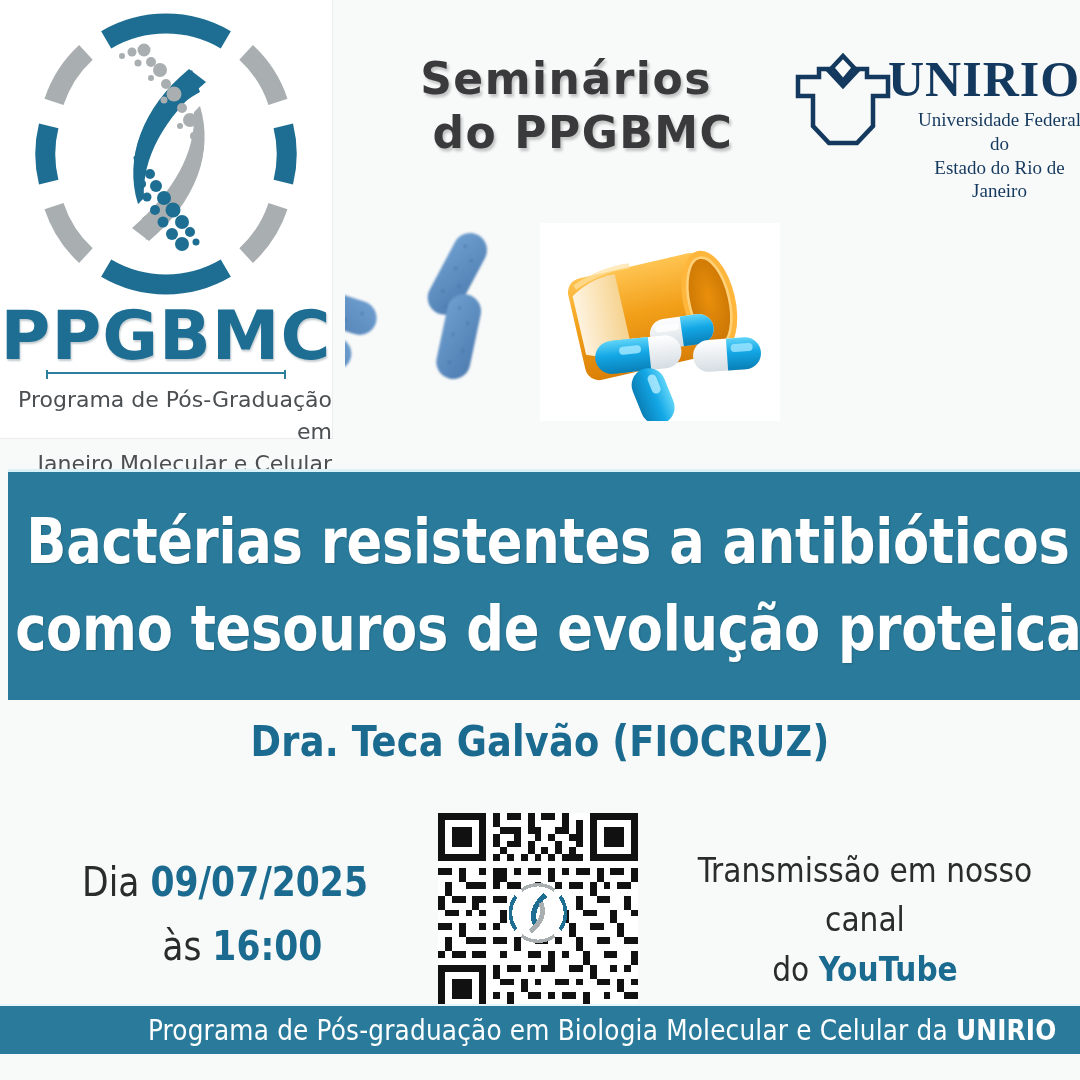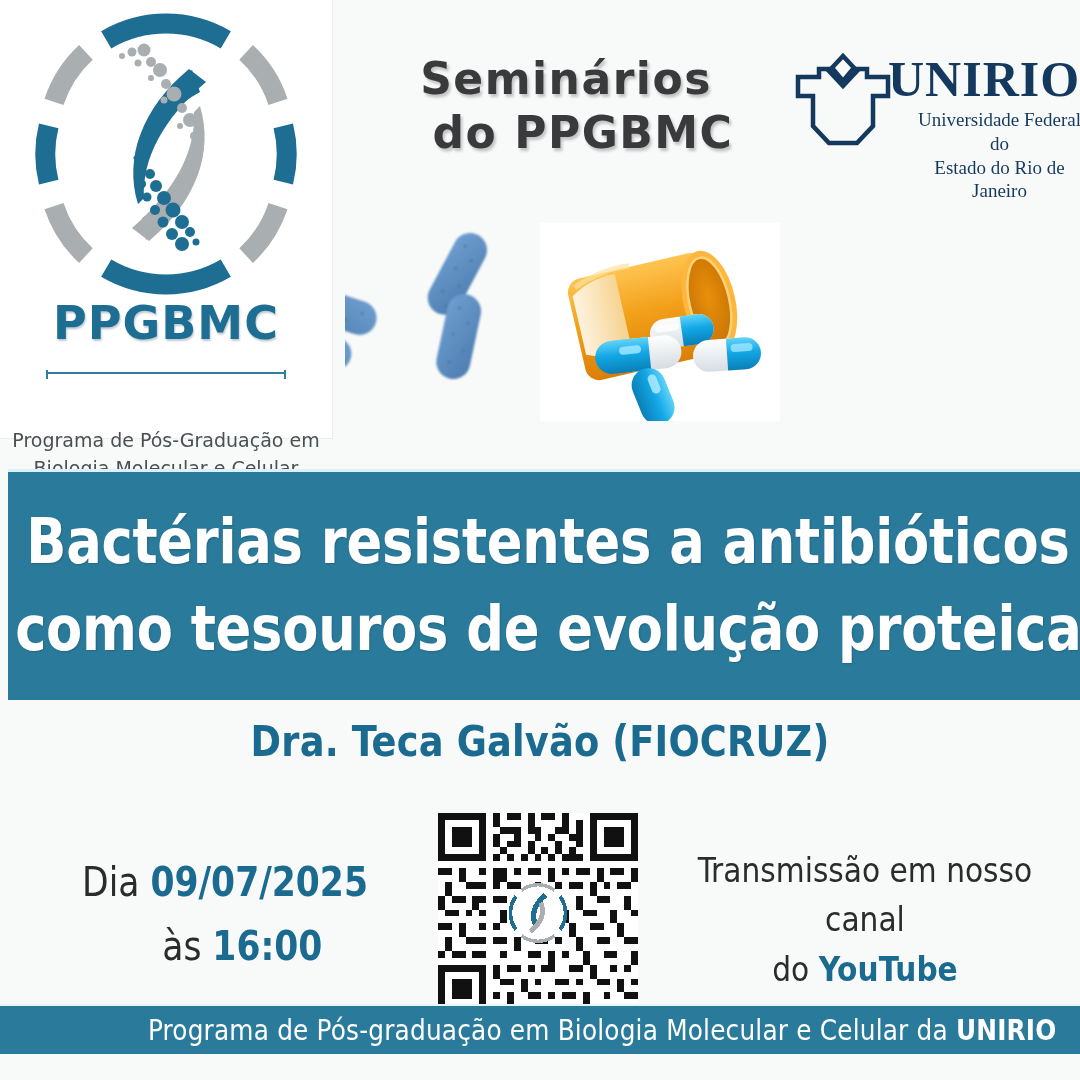--- a/index.html
+++ b/index.html
@@ -21,39 +21,39 @@
     background:#ffffff;
     box-shadow:0 0 0 1px #eceded;
   }
   .logo-mark{position:absolute;left:14px;top:8px;width:304px;height:292px;}
   .logo-mark svg{display:block;width:304px;height:292px;}
   .logo-word{
     position:absolute;left:0;top:296px;width:332px;
     text-align:center;
     font-family:"DejaVu Sans", sans-serif;
     font-weight:bold;
-    font-size:46px;
+    font-size:68px;
     letter-spacing:1px;
     color:#1d6e92;
     text-shadow:1px 2px 2px rgba(120,140,150,.45);
   }
   .logo-rule{
     position:absolute;left:46px;top:372px;width:240px;height:0;
     border-top:2px solid #2e7e9d;
   }
   .logo-rule:before,.logo-rule:after{
     content:"";position:absolute;top:-4px;width:2px;height:9px;background:#2e7e9d;
   }
   .logo-rule:before{left:0;}
   .logo-rule:after{right:0;}
   .logo-sub{
     position:absolute;left:0;top:384px;width:332px;
-    text-align:center;
+    text-align:right;
     font-family:"DejaVu Sans", sans-serif;
-    font-size:19px;line-height:1.45;color:#4b4f52;margin-top:43px;
+    font-size:22px;line-height:1.45;color:#4b4f52;
   }
 
   
   .seminar-title{
     position:absolute;left:346px;top:52px;width:440px;
     text-align:center;
     font-family:"DejaVu Sans", sans-serif;
     font-weight:bold;
     font-size:44px;
     line-height:1.22;
@@ -223,21 +223,21 @@
               <circle cx="176" cy="224" r="5"></circle>
             <circle cx="168" cy="236" r="7"></circle>
               <circle cx="182" cy="234" r="3.5"></circle>
           </g>
         </svg>
       </div>
       <div class="logo-word">PPGBMC</div>
       <div class="logo-rule"></div>
       <div class="logo-sub">
         <span>Programa de Pós-Graduação em</span><br>
-        <span>Biologia Molecular e Celular</span>
+        <span>Janeiro Molecular e Celular</span>
       </div>
     </div>
 
     <div class="seminar-title">
       <span>Seminários</span>
       <span class="ln2">do PPGBMC</span>
     </div>
 
     <div class="unirio">
       <div class="unirio-mark">

